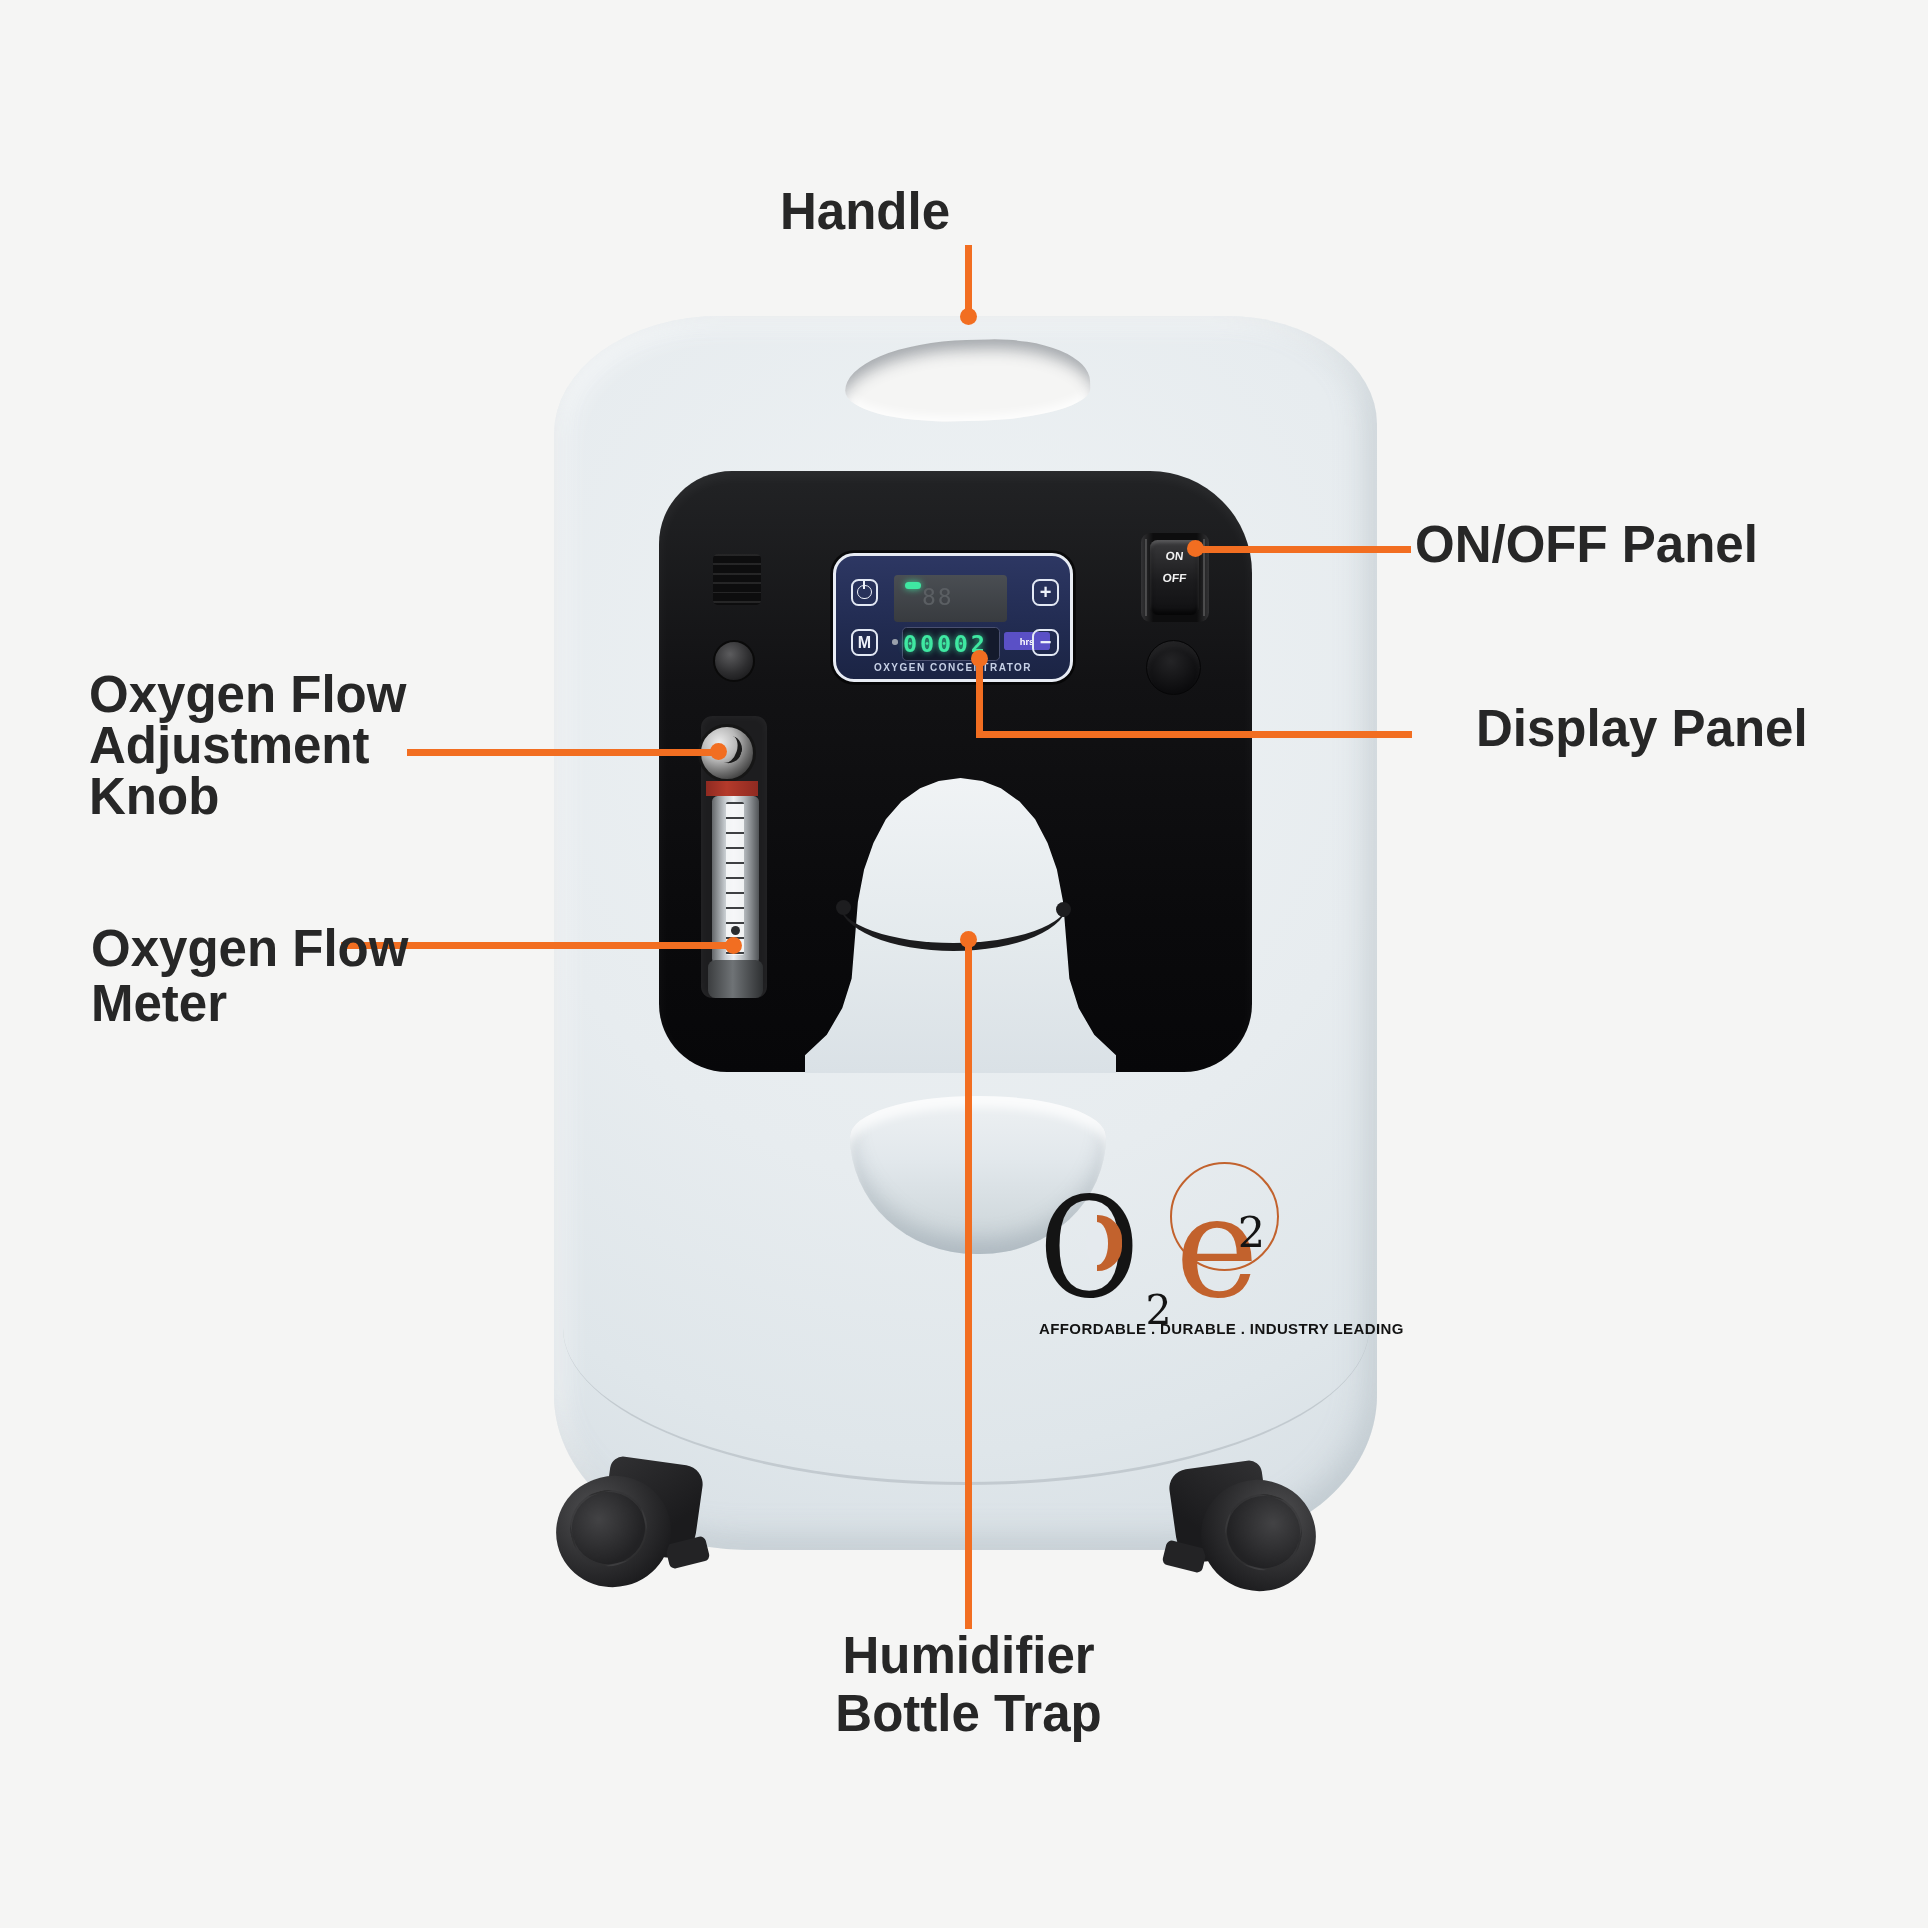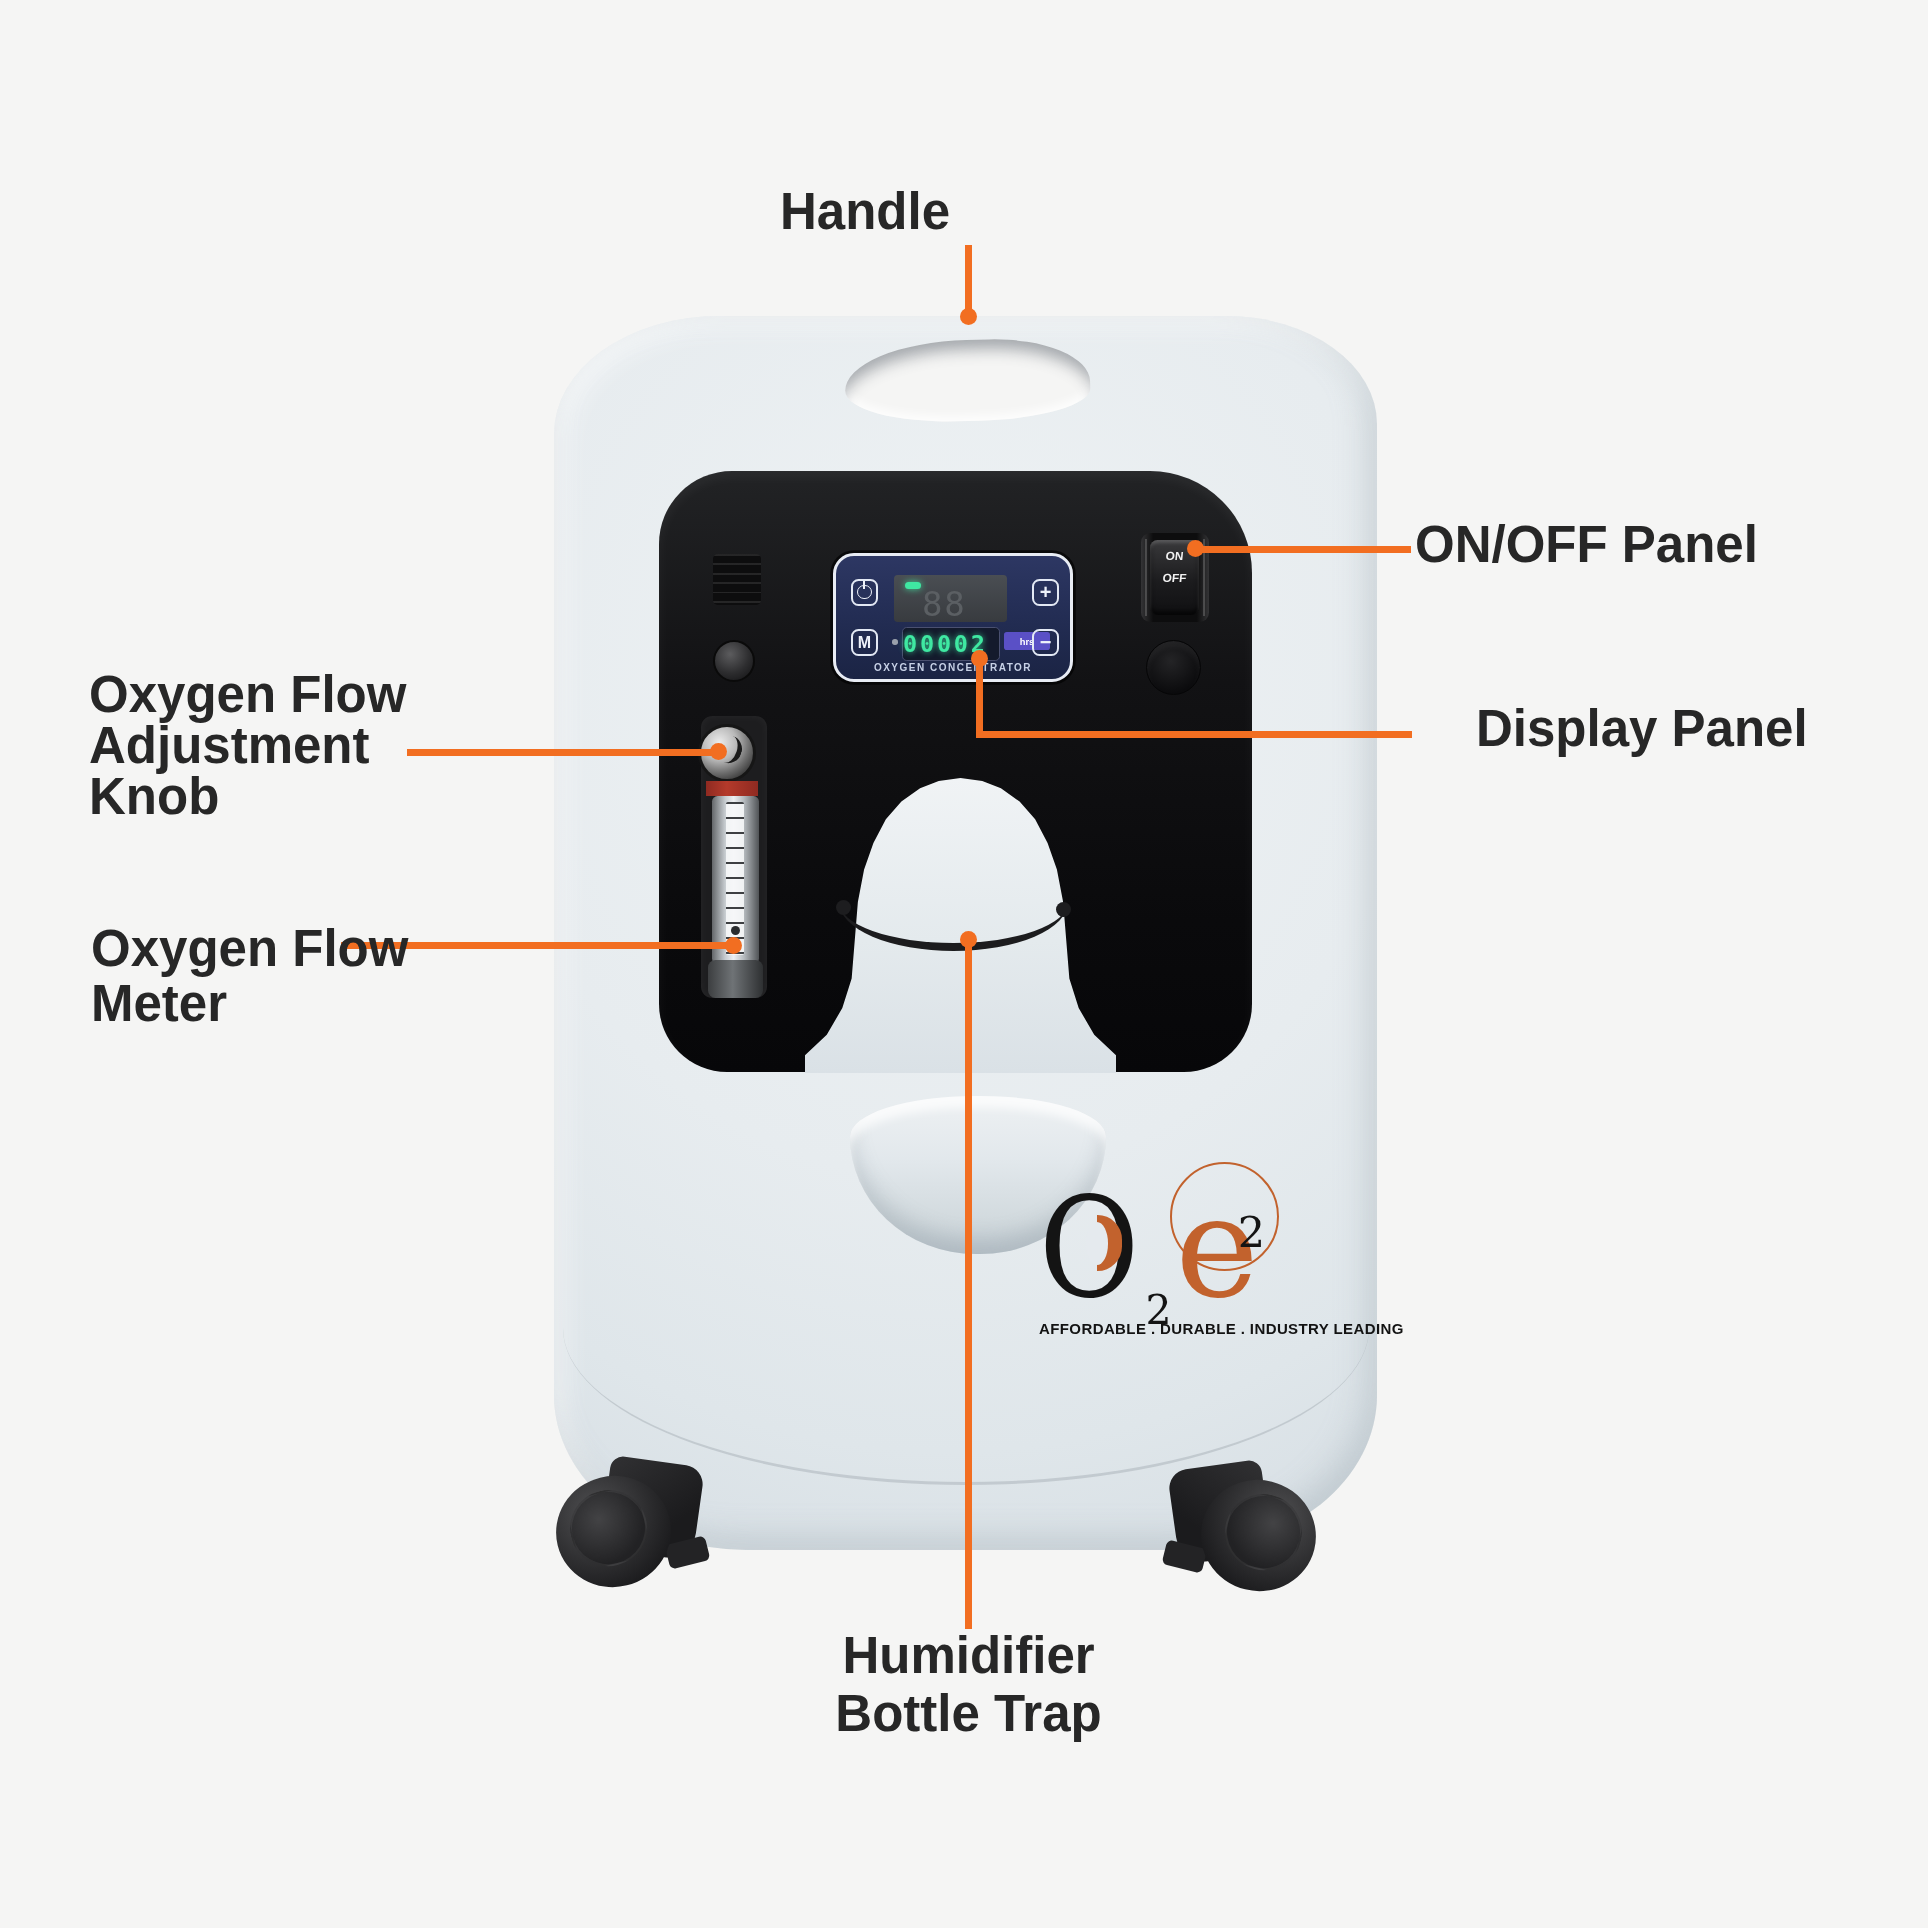--- a/index.html
+++ b/index.html
@@ -56,21 +56,21 @@
   .btn-power{left:15px;top:22.6px;}
   .btn-mode{left:15px;top:73px;}
   .btn-plus{left:196px;top:22.6px;font-size:20px;}
   .btn-minus{left:196px;top:73px;font-size:20px;}
   .pwr-glyph{position:relative;width:12.2px;height:12.2px;border:1.9px solid #eef2fa;border-radius:50%;}
   .pwr-glyph span{position:absolute;left:4.2px;top:-4.7px;width:2.4px;height:7.5px;background:#eef2fa;}
   .lcd{position:absolute;left:58px;top:19px;width:113px;height:47px;border-radius:3.8px;
     background:linear-gradient(180deg,#4a4e53,#383b3f);}
   .lcd-led{position:absolute;left:11.3px;top:6.6px;width:16px;height:7.5px;border-radius:3.8px;background:#3fe8a2;
     box-shadow:0 0 7.5px rgba(63,232,162,.9);}
-  .lcd-ghost{position:absolute;left:28px;top:8.5px;font-family:"DejaVu Sans Mono",monospace;font-size:34px;
+  .lcd-ghost{position:absolute;left:28px;top:8.5px;font-family:"DejaVu Sans Mono",monospace;font-size:23px;
     color:#5b5f63;letter-spacing:1.9px;}
   .counter-dot{position:absolute;left:56px;top:83px;width:5.6px;height:5.6px;border-radius:50%;background:#9aa0ac;}
   .hour-counter{position:absolute;left:66px;top:71px;width:96px;height:32px;background:#141a2c;border-radius:4.7px;
     border:0.9px solid #4a5070;display:flex;align-items:center;justify-content:flex-start;}
   .hour-counter span{font-family:"DejaVu Sans Mono",monospace;font-weight:bold;font-size:23.5px;color:#3fe8a2;
     letter-spacing:2.8px;text-shadow:0 0 6.6px rgba(63,232,162,.85);}
   .hrs-badge{position:absolute;left:168px;top:76px;width:46px;height:18px;background:#5a50c6;border-radius:2.8px;
     color:#fff;font-size:9.4px;font-weight:bold;display:flex;align-items:center;justify-content:center;}
   .disp-title{position:absolute;left:0;bottom:5.6px;width:100%;text-align:center;color:#c7d1e6;
     font-size:10px;font-weight:bold;letter-spacing:1.5px;}

